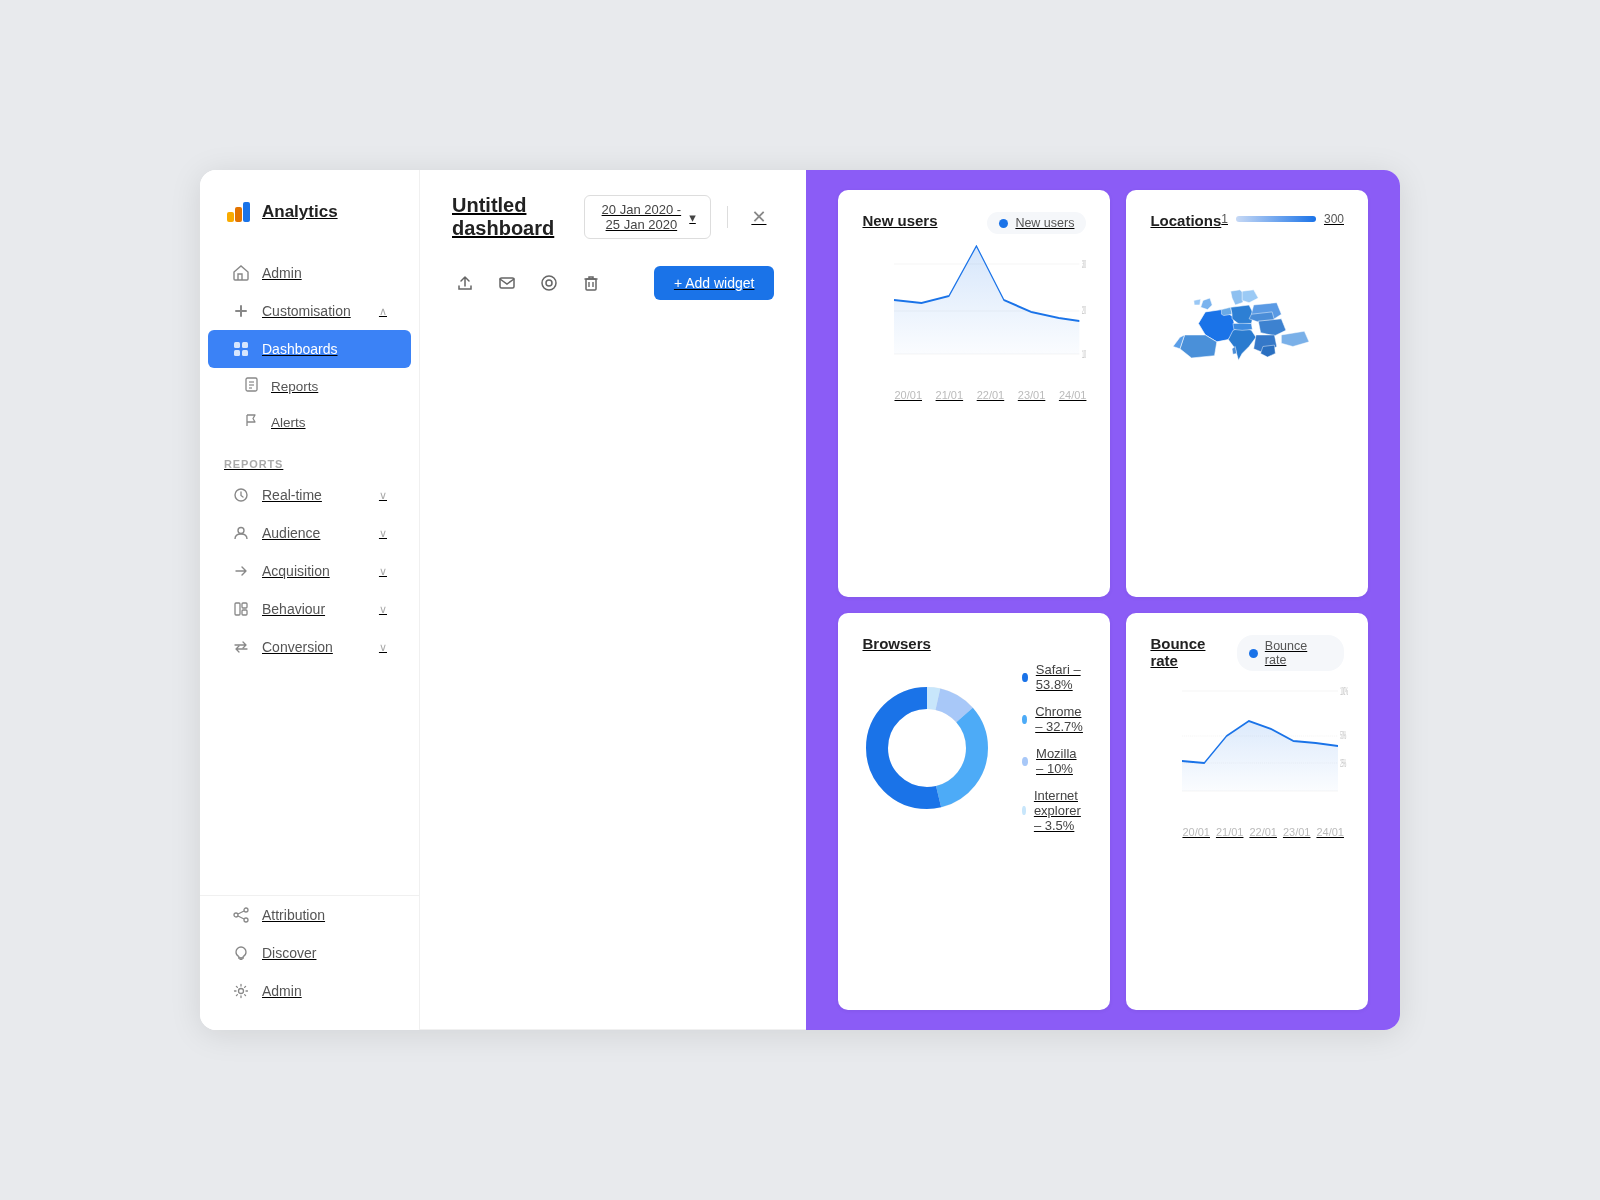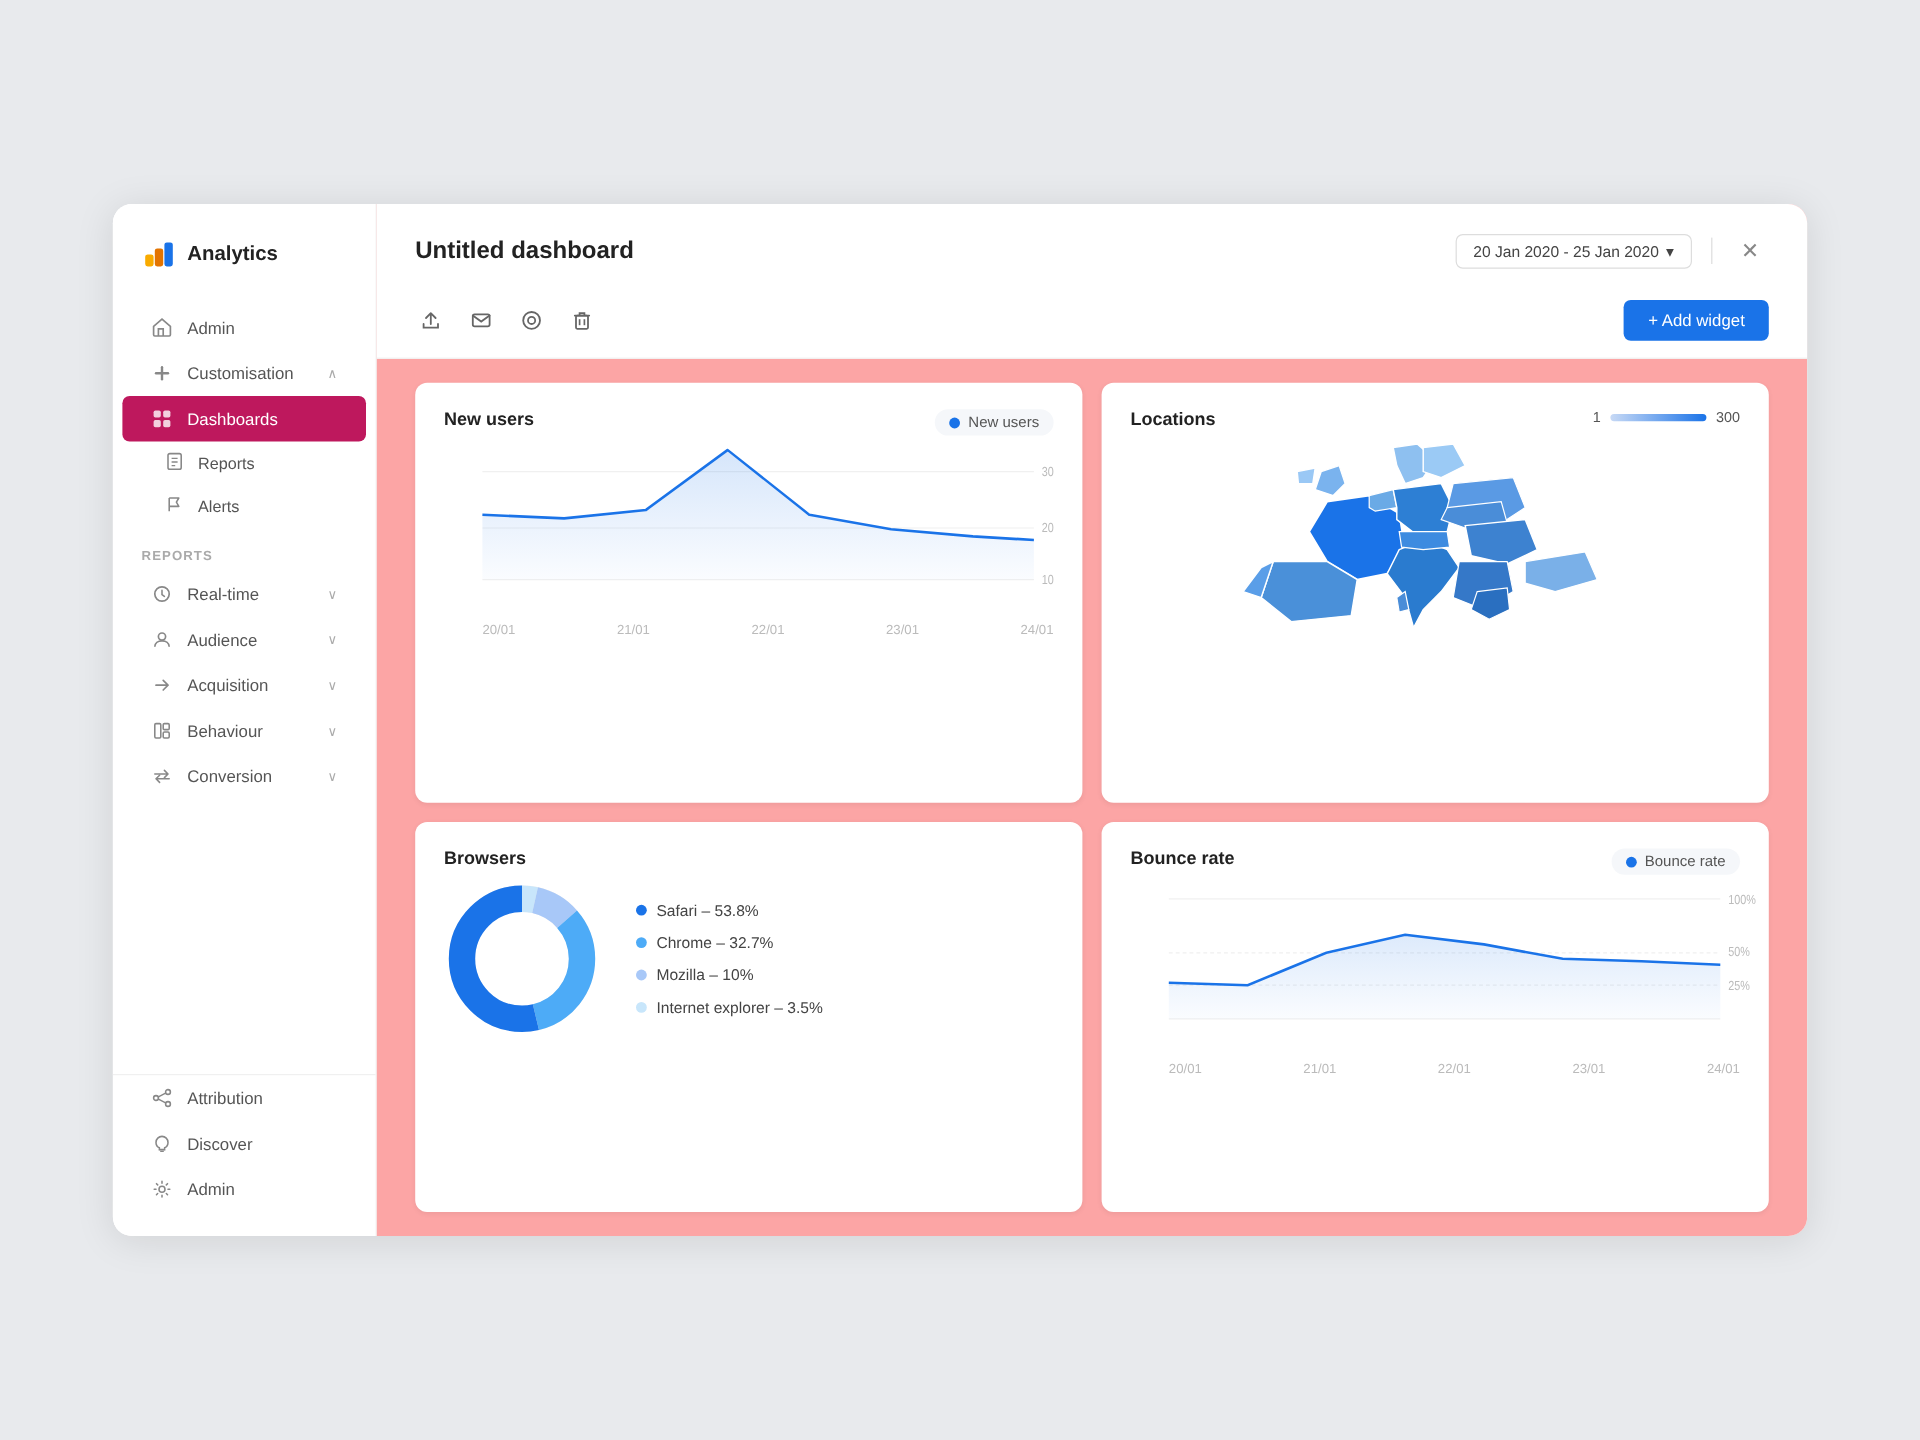--- a/index.html
+++ b/index.html
@@ -9,24 +9,25 @@
       display: flex;
       align-items: center;
       justify-content: center;
       min-height: 100vh;
       padding: 40px;
     }
     .app-container {
       background: #fff;
       border-radius: 16px;
       display: flex;
-      width: 1412px;
+      width: 1200px;
       min-height: 860px;
       box-shadow: 0 4px 32px rgba(0,0,0,0.10);
       overflow: hidden;
+      text-decoration: underline;
     }
     
     .sidebar {
       width: 220px;
       min-width: 220px;
       background: #fff;
       border-right: 1px solid #f0f0f0;
       display: flex;
       flex-direction: column;
       padding: 28px 0 20px 0;
@@ -52,21 +53,21 @@
       gap: 12px;
       padding: 10px 24px;
       font-size: 14px;
       color: #555;
       cursor: pointer;
       border-radius: 6px;
       margin: 0 8px;
       transition: background 0.15s;
     }
     .sidebar-nav-item.active {
-      background: #be185d;
+      background: #3b82f6;
       color: #fff;
     }
     .sidebar-nav-item .nav-icon {
       width: 18px;
       height: 18px;
       display: flex;
       align-items: center;
       justify-content: center;
       flex-shrink: 0;
     }
@@ -96,23 +97,23 @@
       margin-left: 0;
     }
     .chevron {
       margin-left: auto;
       font-size: 11px;
       color: #aaa;
     }
     
     .main {
       flex: 1;
-      background: #fca5a5;
-      display: flex;
-      flex-direction: column;
+      background: #8b5cf6;
+      display: flex;
+      flex-direction: row;
       padding: 0;
     }
     .dashboard-header {
       background: #fff;
       padding: 24px 32px 0 32px;
       border-bottom: 1px solid #f0f0f0;
     }
     .dashboard-title-row {
       display: flex;
       align-items: center;

